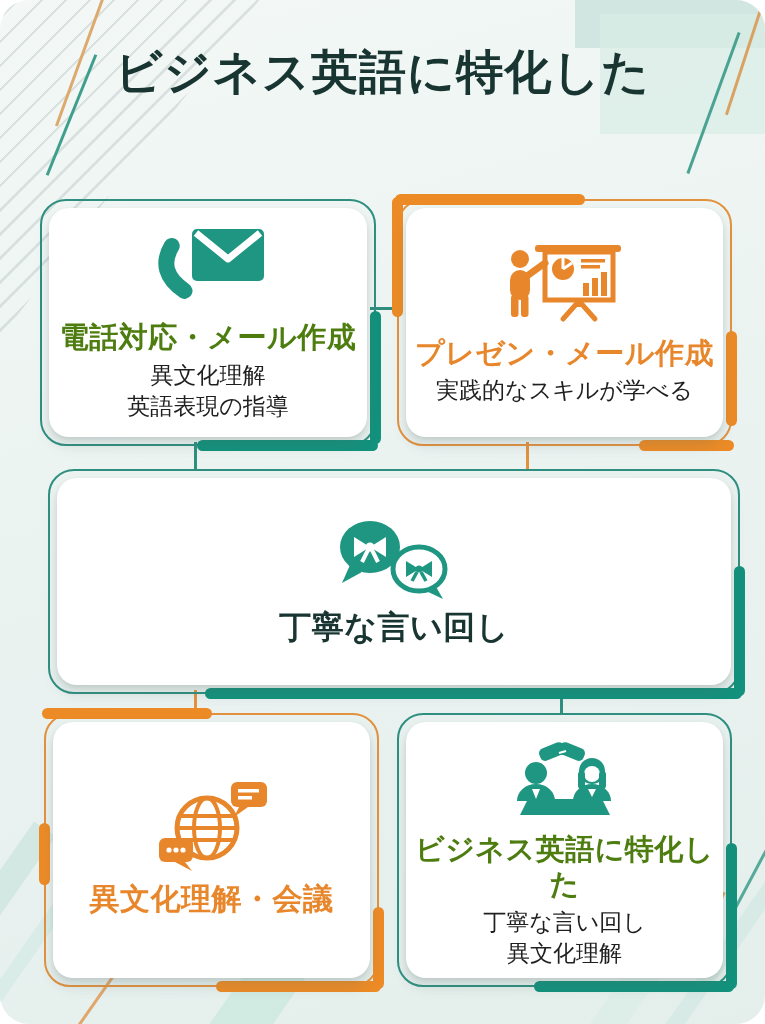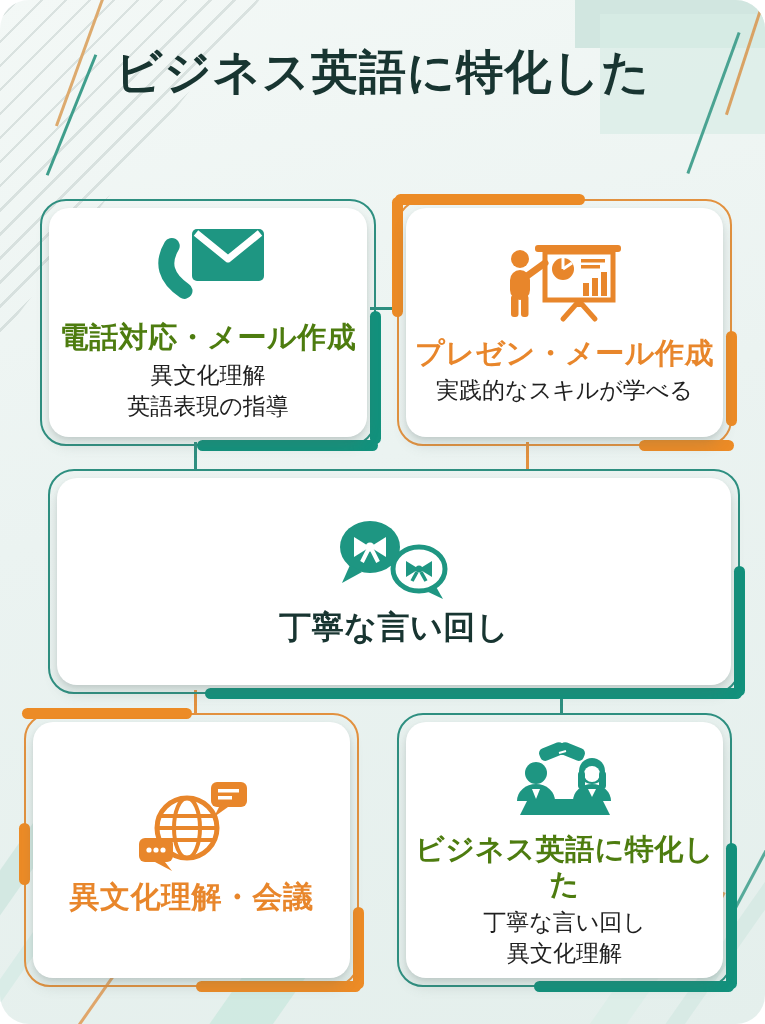--- a/index.html
+++ b/index.html
@@ -146,21 +146,21 @@
           <path d="M89 52 L102 44 L102 60 Z" fill="#1e9682"></path>
           <circle cx="89" cy="52" r="3.5" fill="#1e9682"></circle>
           <line x1="87" y1="55" x2="82" y2="64" stroke="#1e9682" stroke-width="3.5"></line>
           <line x1="91" y1="55" x2="96" y2="64" stroke="#1e9682" stroke-width="3.5"></line>
         </svg>
       </div>
       <div class="card-title t-dark">丁寧な言い回し</div>
     </div>
   </div>
 
-  <div class="card orange" style="left:24px;top:713px;width:331px;height:270px;font-family:Liberation Mono, monospace;">
+  <div class="card orange" style="left:44px;top:713px;width:331px;height:270px;">
     <div class="acc" style="top:-7px;left:-4px;width:170px;height:11px;"></div>
     <div class="acc" style="left:-7px;top:108px;height:62px;width:11px;"></div>
     <div class="acc" style="bottom:-7px;left:170px;right:-4px;height:11px;"></div>
     <div class="acc" style="right:-7px;top:192px;bottom:-4px;width:11px;"></div>
     <div class="card-inner">
       <div class="icon-box">
         <svg width="130" height="98" viewBox="0 0 130 98">
           <circle cx="60" cy="50" r="30" fill="none" stroke="#e8862b" stroke-width="5"></circle>
           <ellipse cx="60" cy="50" rx="13" ry="30" fill="none" stroke="#e8862b" stroke-width="4"></ellipse>
           <line x1="33" y1="38" x2="87" y2="38" stroke="#e8862b" stroke-width="4"></line>

